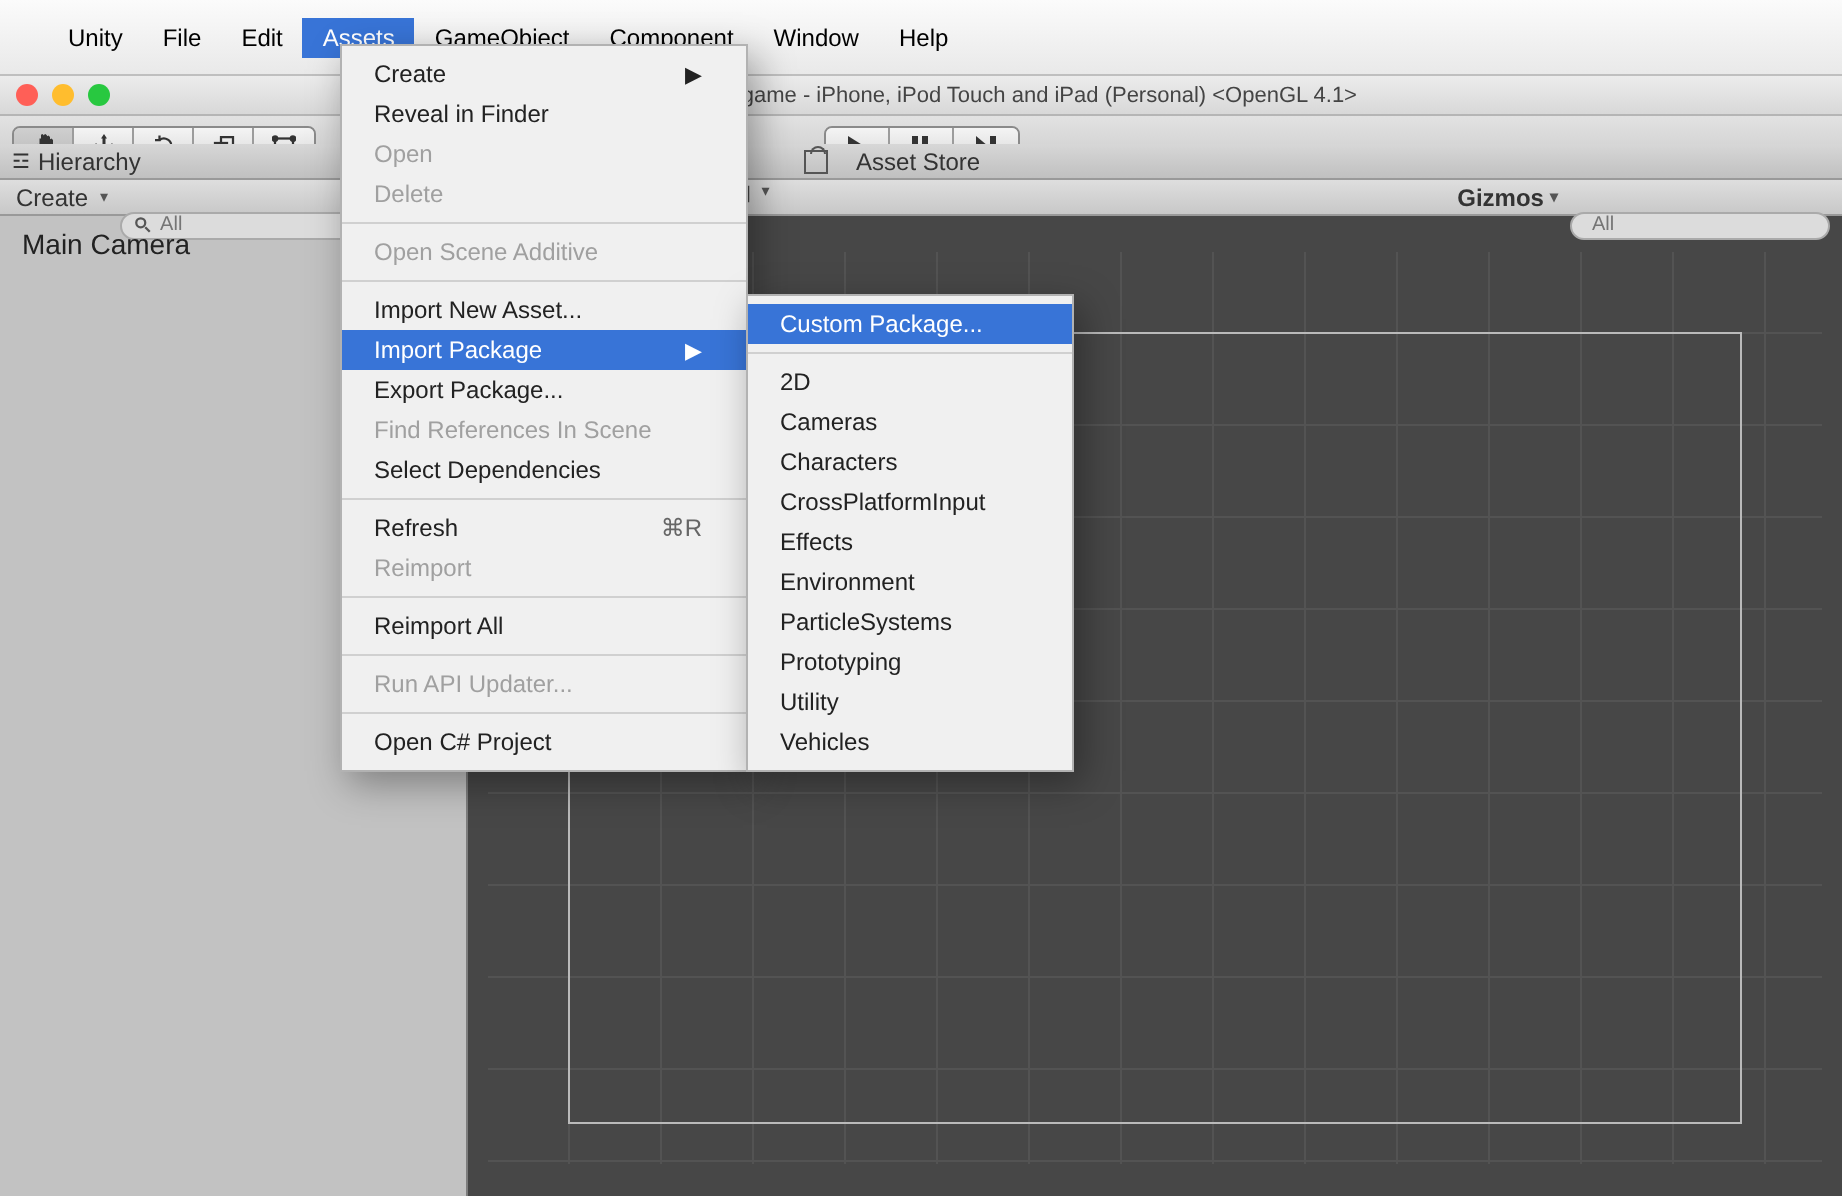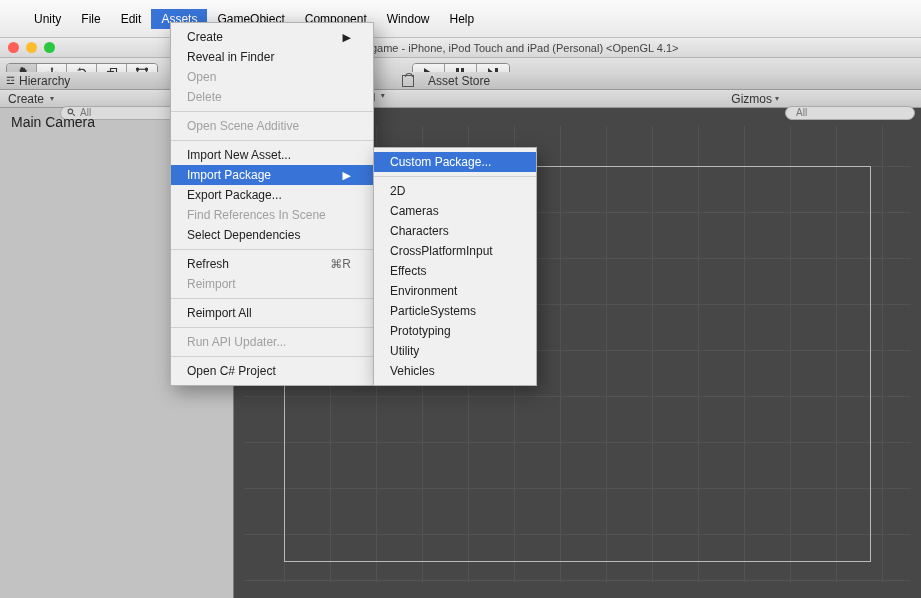--- a/index.html
+++ b/index.html
@@ -44,21 +44,21 @@
 .hier-item { font-size:14px; color:#222; padding:2px 1px; }
 
 
 .scene-area { position:absolute; left:234px; top:72px; right:0; bottom:0; background:#474747; }
 .scene-tabs { position:absolute; top:0; left:0; right:0; height:18px; background:linear-gradient(#d7d7d7,#c0c0c0); border-bottom:1px solid #999; display:flex; align-items:center; font-size:10px; color:#333; }
 .scene-tabs .tab{ padding:0 12px; }
 .scene-tabs .tab2{ margin-left:100px; display:flex; align-items:center; gap:14px; }
 .scene-tool { position:absolute; top:18px; left:0; right:0; height:18px; background:linear-gradient(#dedede,#c8c8c8); border-bottom:1px solid #999; display:flex; align-items:center; font-size:10px; color:#333; }
 .scene-tool .chip{ padding:0 6px; display:flex; align-items:center; gap:3px; }
 .scene-tool .icons{ display:flex; gap:6px; margin-left:6px; }
-.scene-tool .gizmos{ margin-left:auto; padding:0 6px; display:flex; align-items:center; gap:3px; }
+.scene-tool .gizmos{ margin-left:auto; padding:0 6px; display:flex; align-items:center; gap:3px;font-weight:bold; }
 .scene-tool .gsearch{ width:130px; margin-right:6px; }
 .viewport { position:absolute; left:10px; right:10px; top:54px; bottom:16px; }
 .viewport .frame { position:absolute; left:40px; right:40px; top:40px; bottom:20px; border:1px solid #bababa; }
 .grid { position:absolute; inset:0; background-image: linear-gradient(#565656 1px, transparent 1px), linear-gradient(90deg,#565656 1px, transparent 1px); background-size: 46px 46px; background-position: -6px -6px; opacity: .8; }
 .camera-icon { position:absolute; left:50%; top:50%; transform:translate(-85px,-25px); color:#fff; }
 
 
 .storeicon { width:12px; height:12px; border:1px solid #555; display:inline-block; position:relative; }
 .storeicon::before{ content:""; position:absolute; left:2px; top:-3px; width:6px; height:3px; border:1px solid #555; border-bottom:none; border-radius:4px 4px 0 0; }
 

